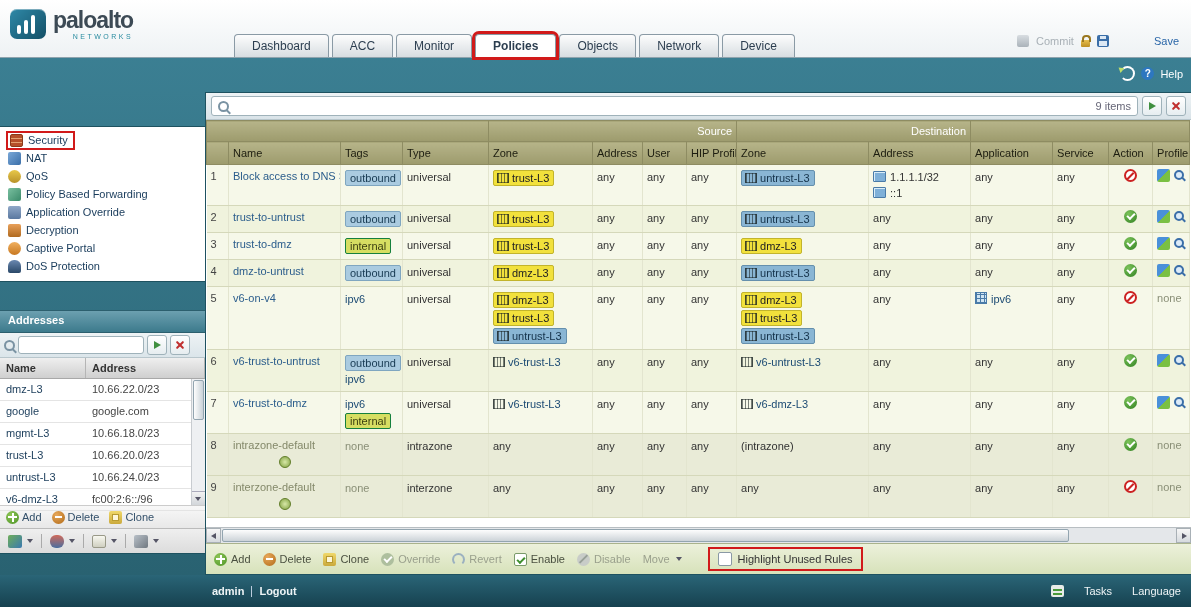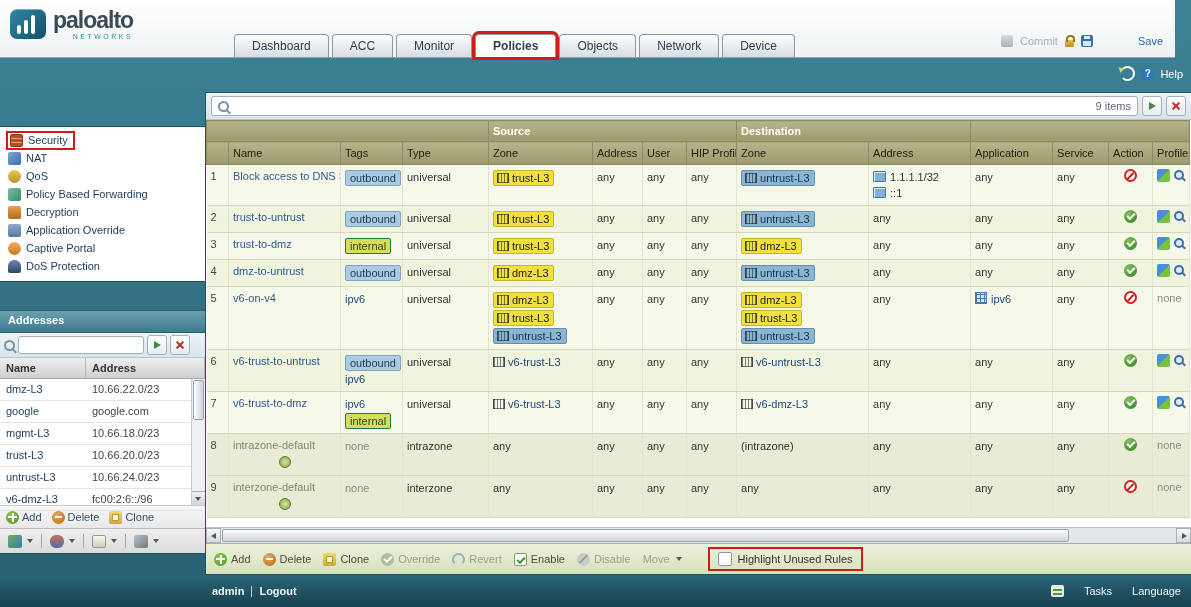--- a/index.html
+++ b/index.html
@@ -1,20 +1,20 @@
 <!DOCTYPE html>
 <html><head>
 <meta charset="utf-8">
 <style>
   html,body{margin:0;padding:0;background:#667;}
   body{font-family:"Liberation Sans",sans-serif;font-size:11px;color:#333;}
   .screen{position:relative;width:1191px;height:607px;background:linear-gradient(#3d8296,#28606f);overflow:hidden;}
 
   
-  .topbar{position:absolute;top:0;left:0;right:16px;height:57px;background:linear-gradient(#ffffff,#eef2f4);border-bottom:1px solid #8fa3ad;}
+  .topbar{position:absolute;top:0;left:0;right:0;height:57px;background:linear-gradient(#ffffff,#eef2f4);border-bottom:1px solid #8fa3ad;}
   .logo{position:absolute;left:10px;top:9px;display:flex;align-items:flex-start;}
   .logo-mark{width:36px;height:30px;border-radius:7px;background:linear-gradient(135deg,#2f89a8,#134f66);position:relative;box-shadow:inset 0 1px 0 rgba(255,255,255,.4);}
   .logo-mark i{position:absolute;bottom:5px;width:4px;background:#fff;border-radius:2px;}
   .logo-mark i:nth-child(1){left:7px;height:9px;}
   .logo-mark i:nth-child(2){left:14px;height:14px;}
   .logo-mark i:nth-child(3){left:21px;height:19px;}
   .logo-text{margin-left:7px;line-height:1;}
   .logo-name{font-size:23px;font-weight:bold;color:#3c4a55;letter-spacing:-1px;}
   .logo-sub{font-size:7px;color:#2a8ca0;letter-spacing:2.5px;text-align:right;margin-top:1px;}
   .tabs{position:absolute;left:234px;bottom:0;display:flex;gap:3px;align-items:flex-end;}
@@ -96,21 +96,21 @@
   .arrow-go{width:0;height:0;border-top:4px solid transparent;border-bottom:4px solid transparent;border-left:7px solid #3f8f3f;}
   .x-ico{width:10px;height:10px;position:relative;}
   .x-ico::before,.x-ico::after{content:"";position:absolute;left:4px;top:0;width:2px;height:10px;background:#c03030;border-radius:1px;}
   .x-ico::before{transform:rotate(45deg);}
   .x-ico::after{transform:rotate(-45deg);}
 
   .table-wrap{flex:1;overflow:hidden;background:#fff;}
   table.rules{border-collapse:collapse;table-layout:fixed;width:984px;font-size:11px;}
   .rules th{background:linear-gradient(#b6b489,#9d9b6d);border:1px solid #8e8c62;height:20px;padding:1px 4px;text-align:left;font-weight:normal;color:#1d1d10;white-space:nowrap;overflow:hidden;}
   .rules tr.group-row th{height:18px;}
-  .rules th.gh{color:#fff;font-weight:bold;text-align:left;}
+  .rules th.gh{color:#fff;font-weight:normal;text-align:right;}
   .rules td{border-bottom:1px solid #d5d8ba;border-right:1px solid #e3e5cf;padding:4px 4px 3px;vertical-align:top;background:#f6f8e9;line-height:15px;white-space:nowrap;overflow:hidden;}
   .rules tr:nth-child(even) td{background:#f0f3dd;}
   .rules tr.default-rule td{background:#e9ebd7;}
   .td-num{color:#444;}
   .rule-name.link{color:#2b5d8c;}
   .rule-name.muted-name{color:#84896a;}
   .cl{margin:1px 0;}
   .gear-line{text-align:center;margin-top:3px;}
   .gear-icon{width:10px;height:10px;border-radius:50%;background:radial-gradient(#d8e8a8,#7fa03f);border:1px solid #647f2d;display:inline-block;}
   .zb{display:inline-flex;align-items:center;border-radius:2px;padding:0 4px 0 3px;line-height:14px;border:1px solid transparent;max-width:100%;}
@@ -232,28 +232,28 @@
           </span>
         </div>
         <div class="nav-item">
           <span class="nav-wrap">
             <span class="nav-icon ic-policy-based-forwarding"></span>
             <span class="nav-label">Policy Based Forwarding</span>
           </span>
         </div>
         <div class="nav-item">
           <span class="nav-wrap">
+            <span class="nav-icon ic-application-override"></span>
+            <span class="nav-label">Application Override</span>
+          </span>
+        </div>
+        <div class="nav-item">
+          <span class="nav-wrap">
             <span class="nav-icon ic-decryption"></span>
             <span class="nav-label">Decryption</span>
-          </span>
-        </div>
-        <div class="nav-item">
-          <span class="nav-wrap">
-            <span class="nav-icon ic-application-override"></span>
-            <span class="nav-label">Application Override</span>
           </span>
         </div>
         <div class="nav-item">
           <span class="nav-wrap">
             <span class="nav-icon ic-captive-portal"></span>
             <span class="nav-label">Captive Portal</span>
           </span>
         </div>
         <div class="nav-item">
           <span class="nav-wrap">

